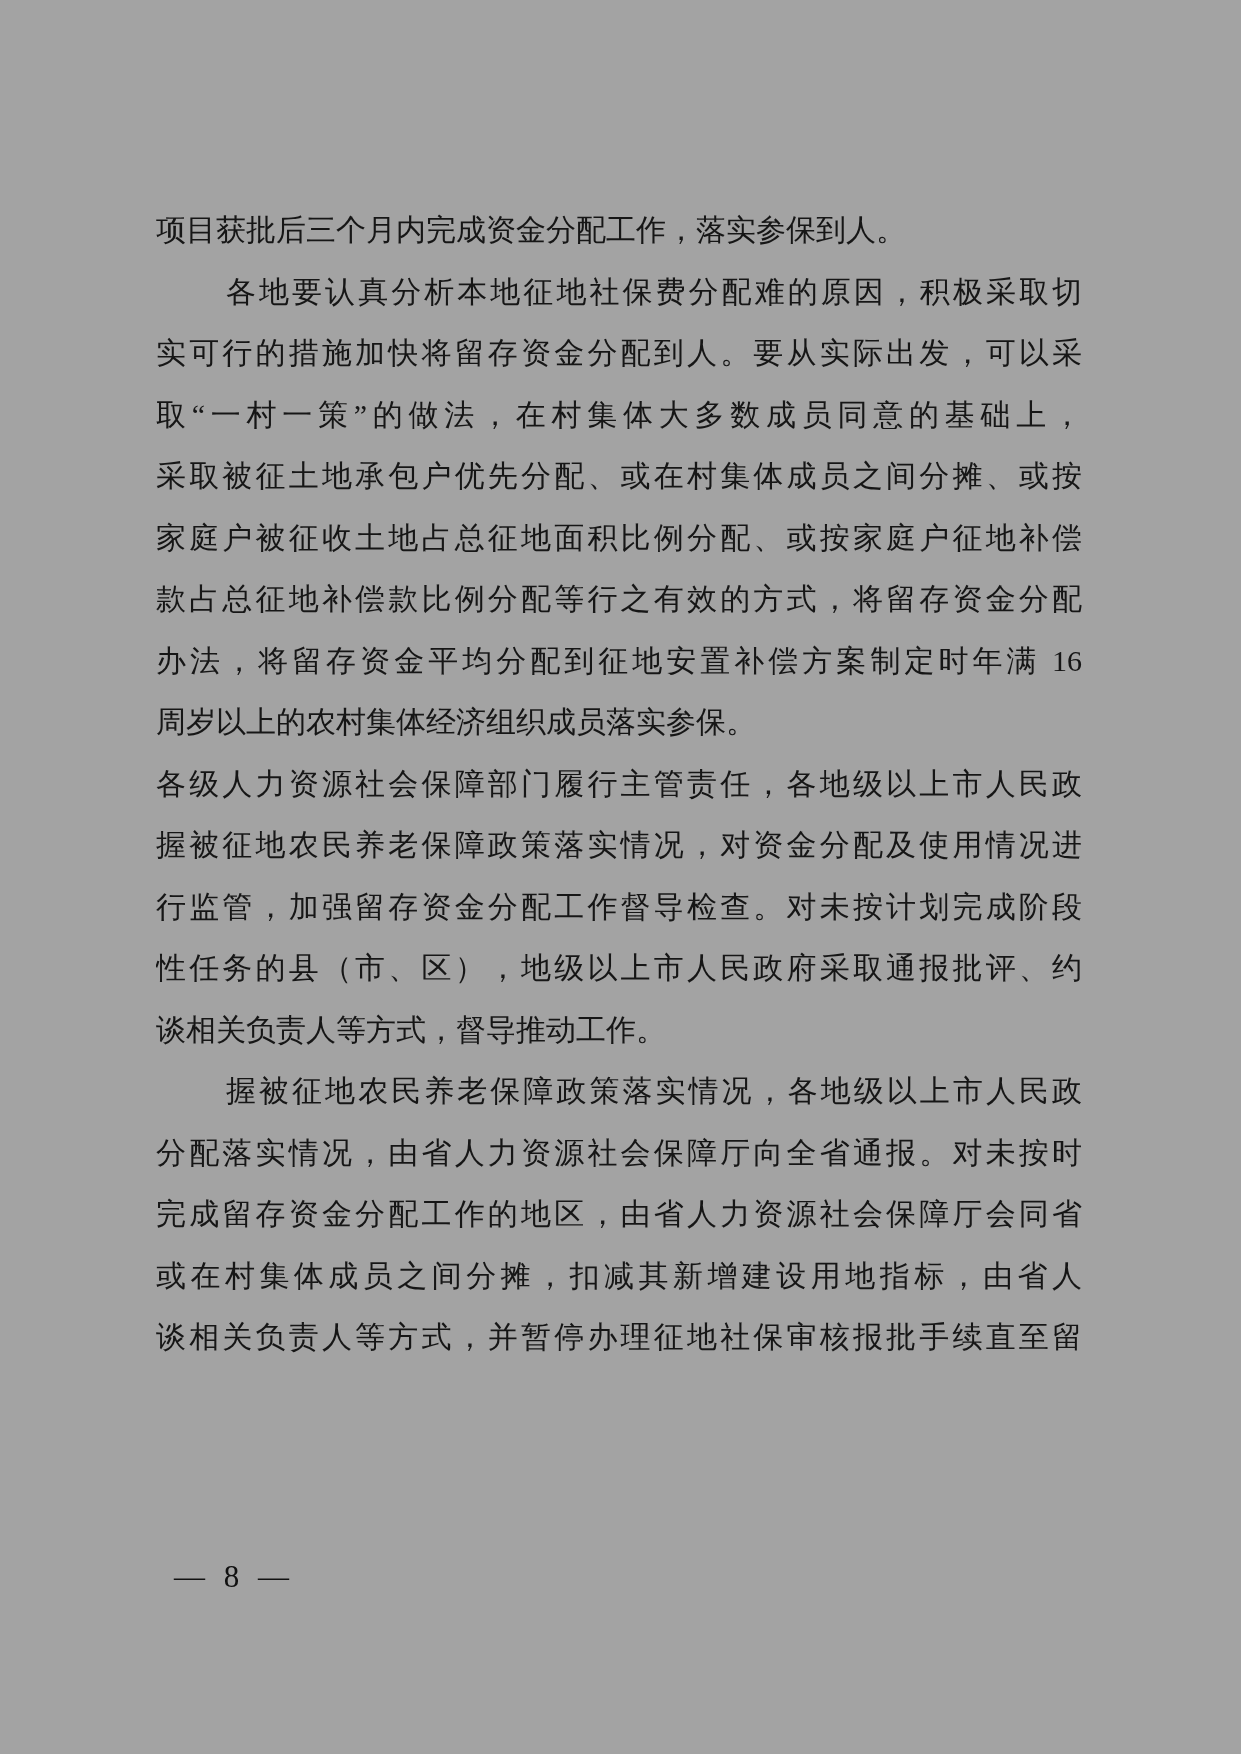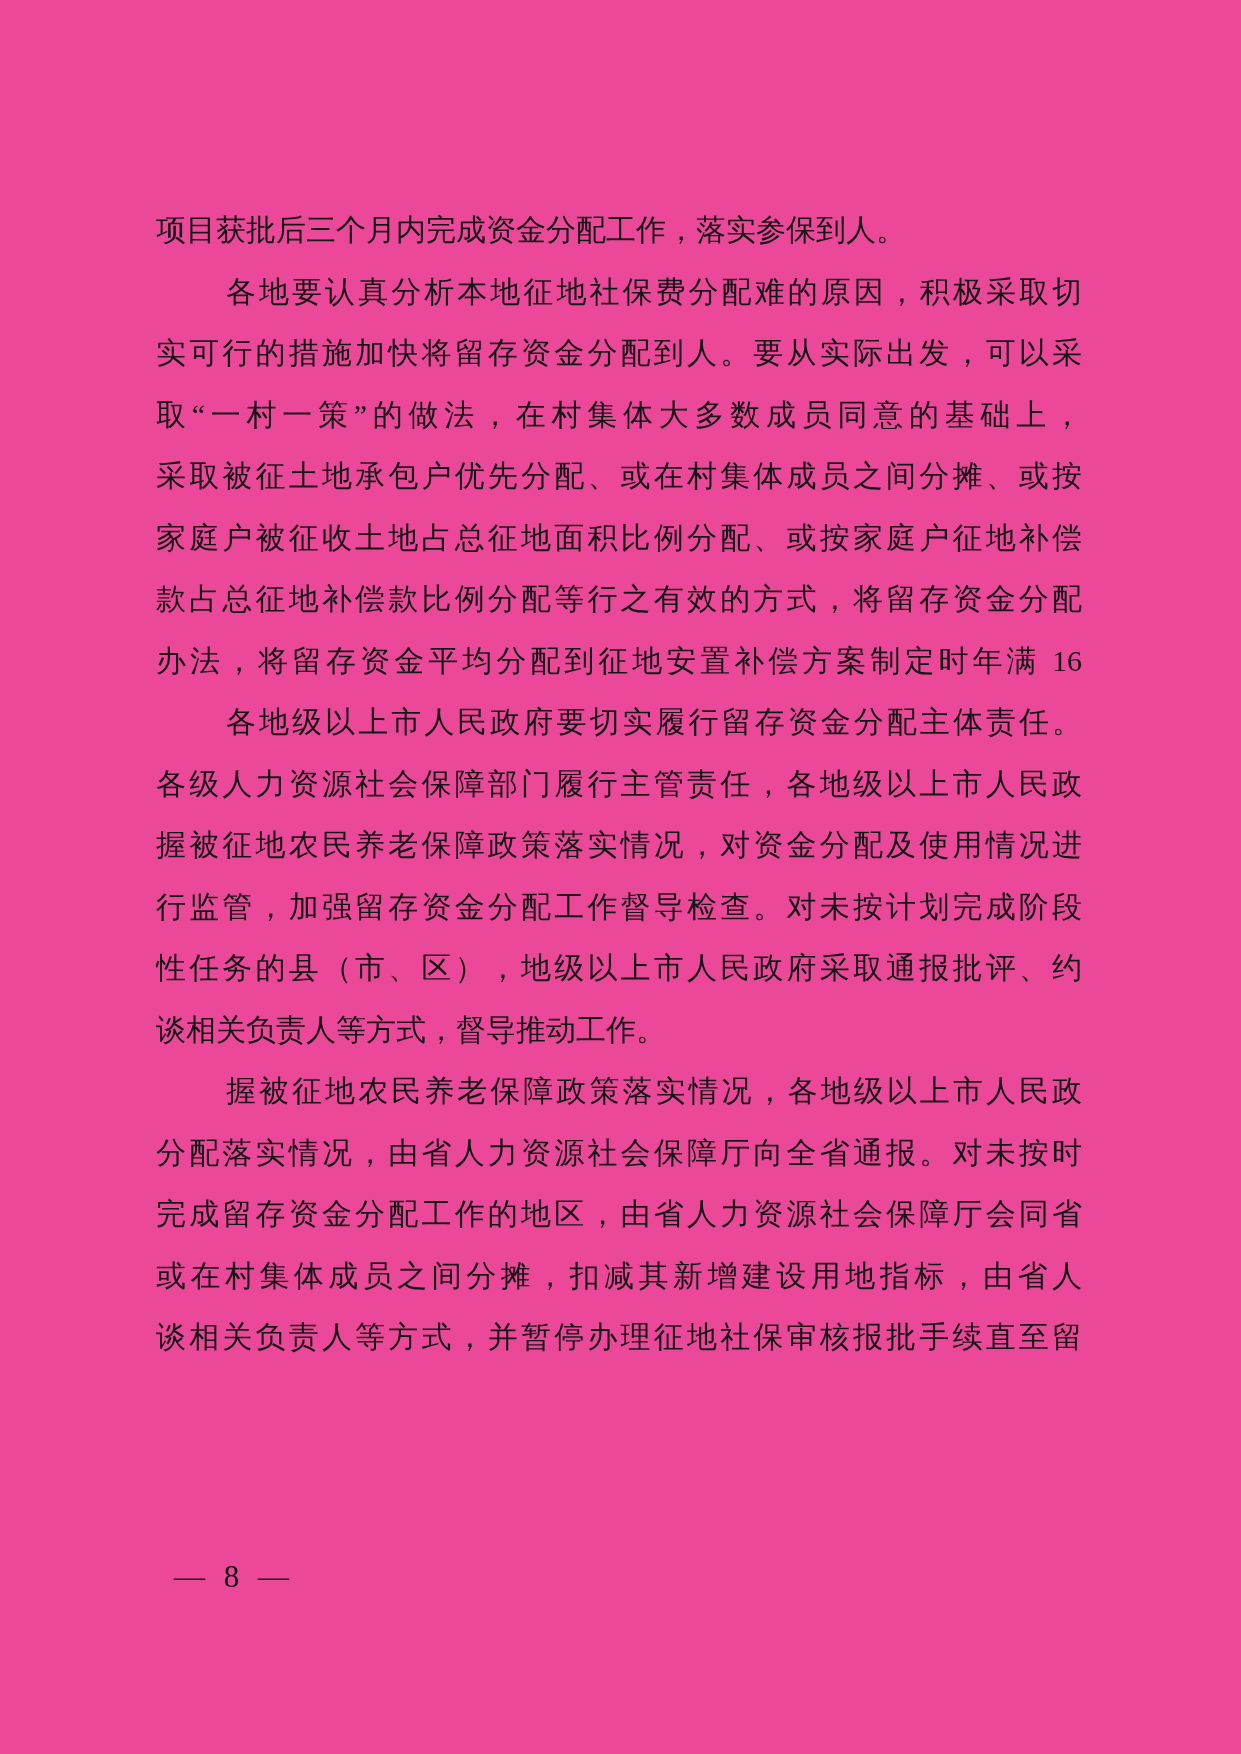--- a/index.html
+++ b/index.html
@@ -4,21 +4,21 @@
 <style>
   html, body {
     margin: 0;
     padding: 0;
     background: #ffffff;
   }
   .page {
     position: relative;
     width: 1241px;
     height: 1754px;
-    background: #ec4899;
+    background: #a3a3a3;
     overflow: hidden;
     font-family: "Liberation Serif", "DejaVu Serif", serif;
     color: #161616;
   }
   .doc-body {
     position: absolute;
     left: 156px;
     top: 199px;
     width: 926px;
   }
@@ -60,22 +60,22 @@
 
     <div class="line short">项目获批后三个月内完成资金分配工作，落实参保到人。</div>
 
     <div class="line indent">各地要认真分析本地征地社保费分配难的原因，积极采取切</div>
     <div class="line">实可行的措施加快将留存资金分配到人。要从实际出发，可以采</div>
     <div class="line">取“一村一策”的做法，在村集体大多数成员同意的基础上，</div>
     <div class="line">采取被征土地承包户优先分配、或在村集体成员之间分摊、或按</div>
     <div class="line">家庭户被征收土地占总征地面积比例分配、或按家庭户征地补偿</div>
     <div class="line">款占总征地补偿款比例分配等行之有效的方式，将留存资金分配</div>
     <div class="line">办法，将留存资金平均分配到征地安置补偿方案制定时年满 16</div>
+    <div class="line short">周岁以上的农村集体经济组织成员落实参保。</div>
 
-    <div class="line indent">各地级以上市人民政府要切实履行留存资金分配主体责任。</div>
     <div class="line">各级人力资源社会保障部门履行主管责任，各地级以上市人民政</div>
     <div class="line">握被征地农民养老保障政策落实情况，对资金分配及使用情况进</div>
     <div class="line">行监管，加强留存资金分配工作督导检查。对未按计划完成阶段</div>
     <div class="line">性任务的县（市、区），地级以上市人民政府采取通报批评、约</div>
     <div class="line short">谈相关负责人等方式，督导推动工作。</div>
 
     <div class="line indent">握被征地农民养老保障政策落实情况，各地级以上市人民政</div>
     <div class="line">分配落实情况，由省人力资源社会保障厅向全省通报。对未按时</div>
     <div class="line">完成留存资金分配工作的地区，由省人力资源社会保障厅会同省</div>
     <div class="line">或在村集体成员之间分摊，扣减其新增建设用地指标，由省人</div>

